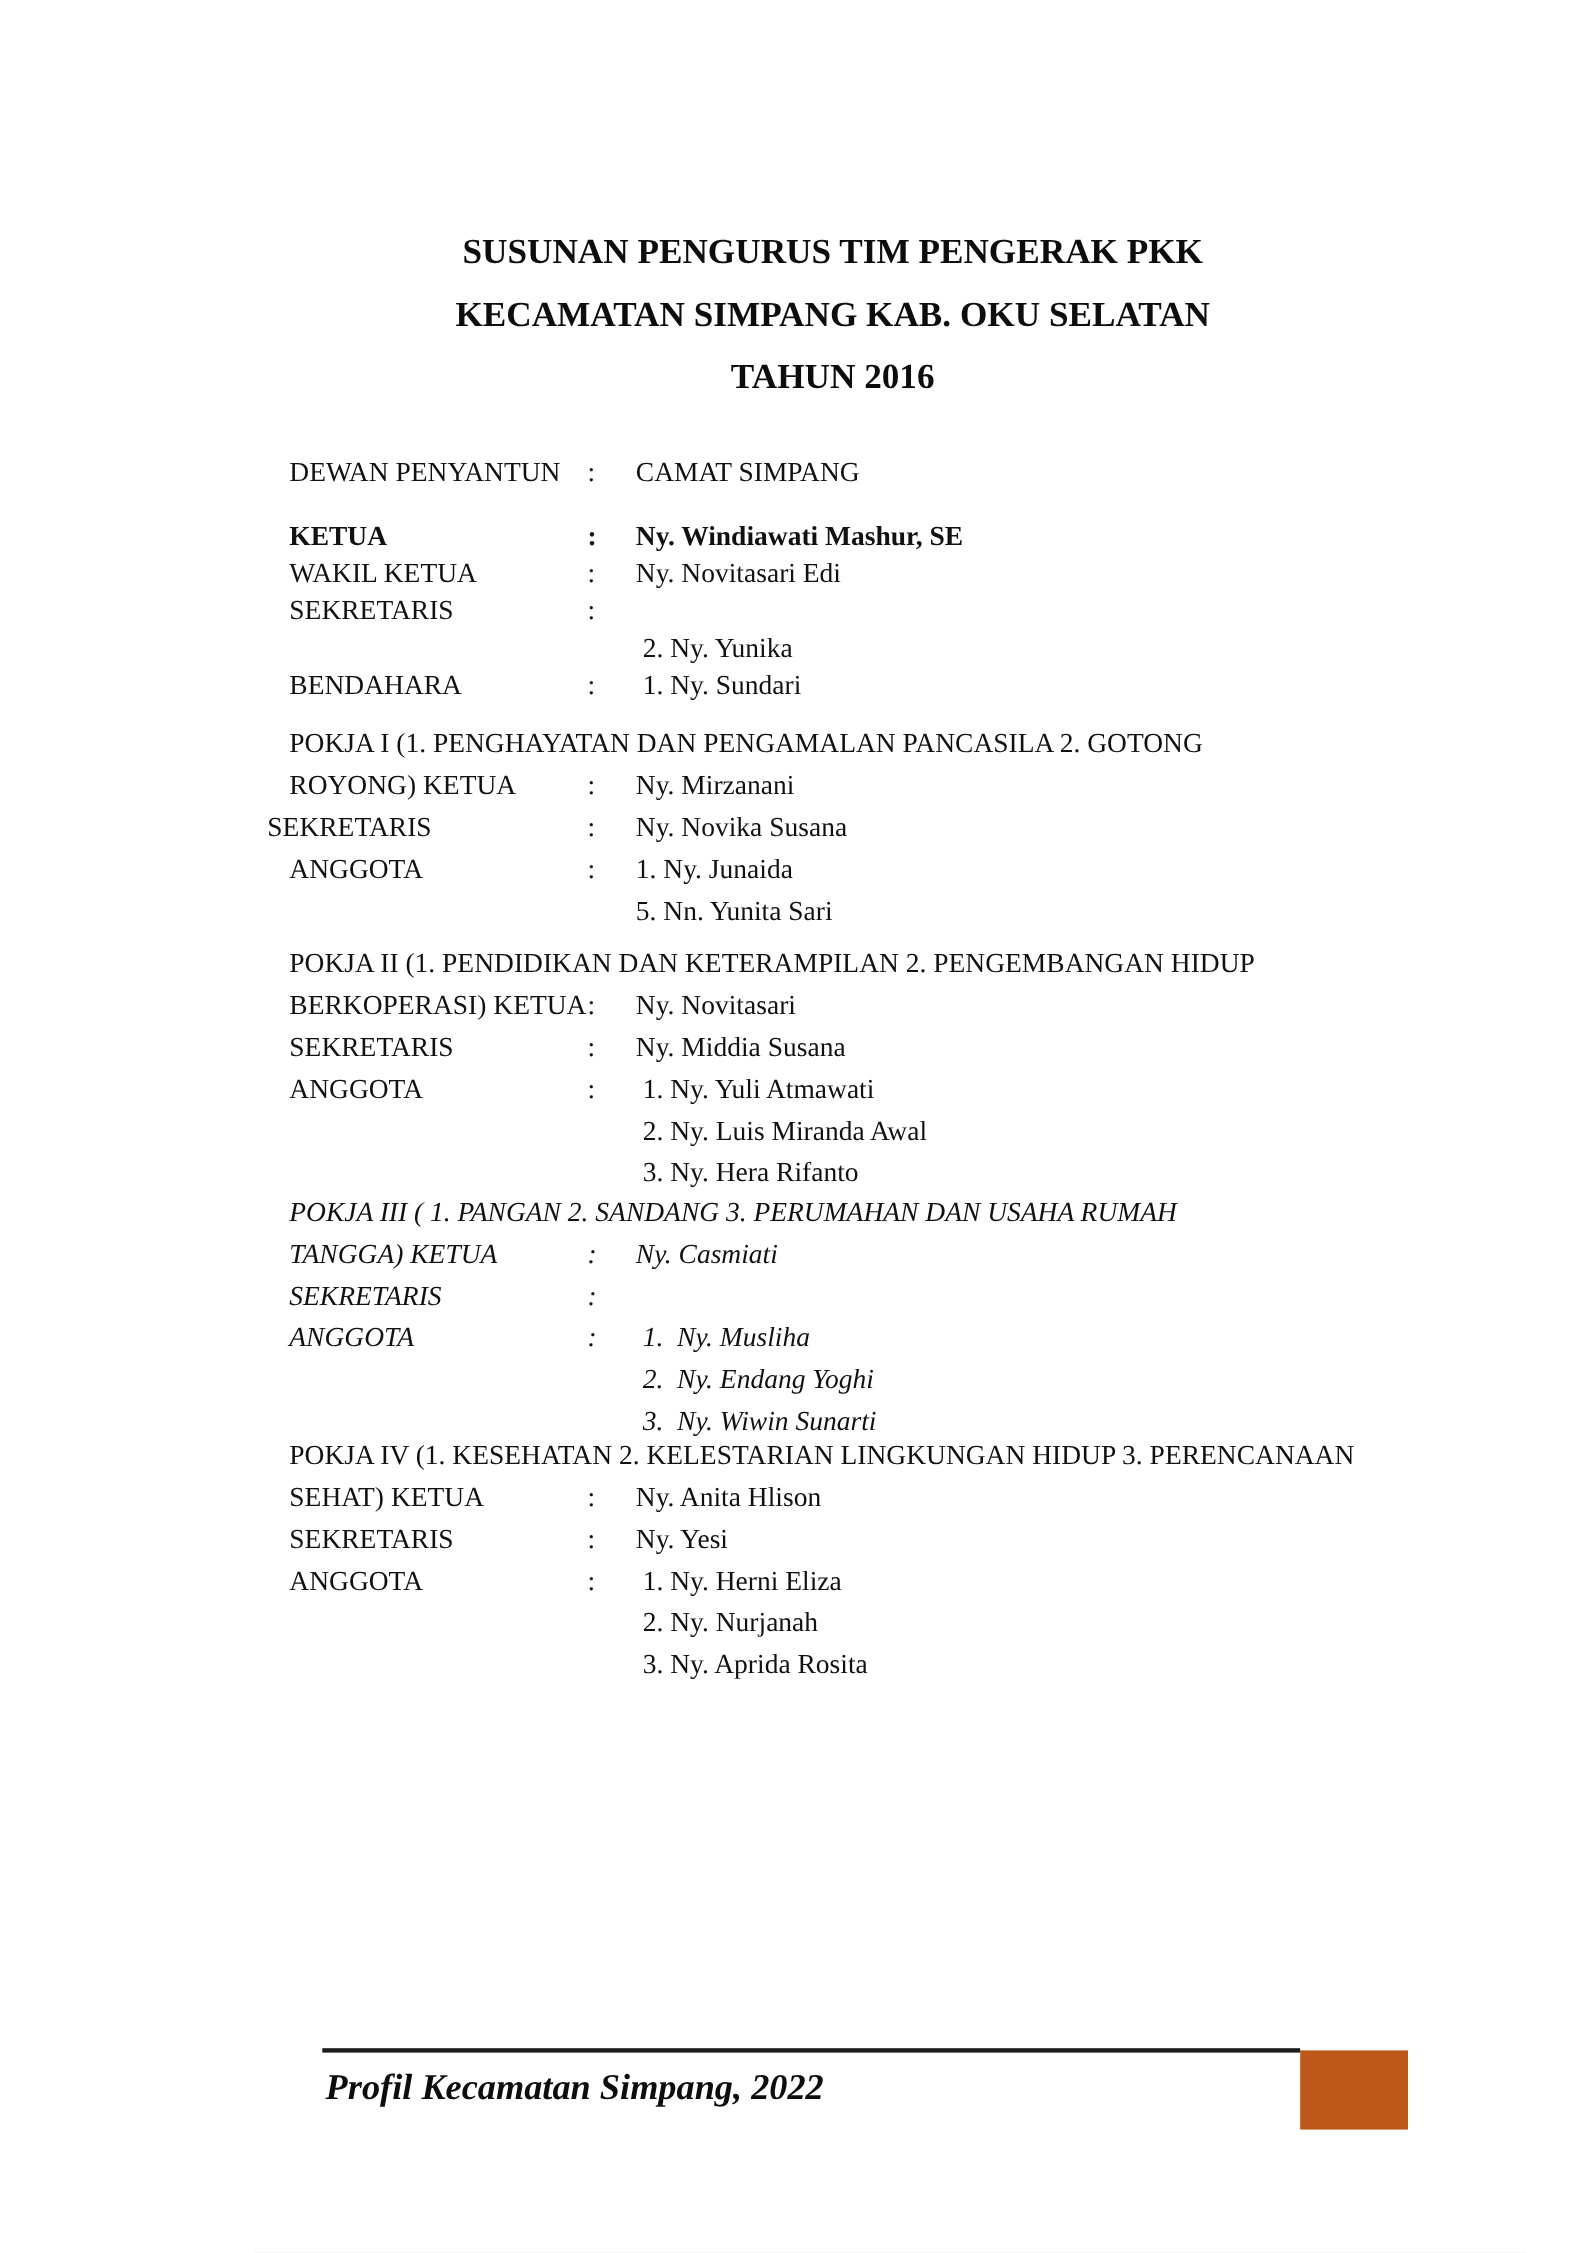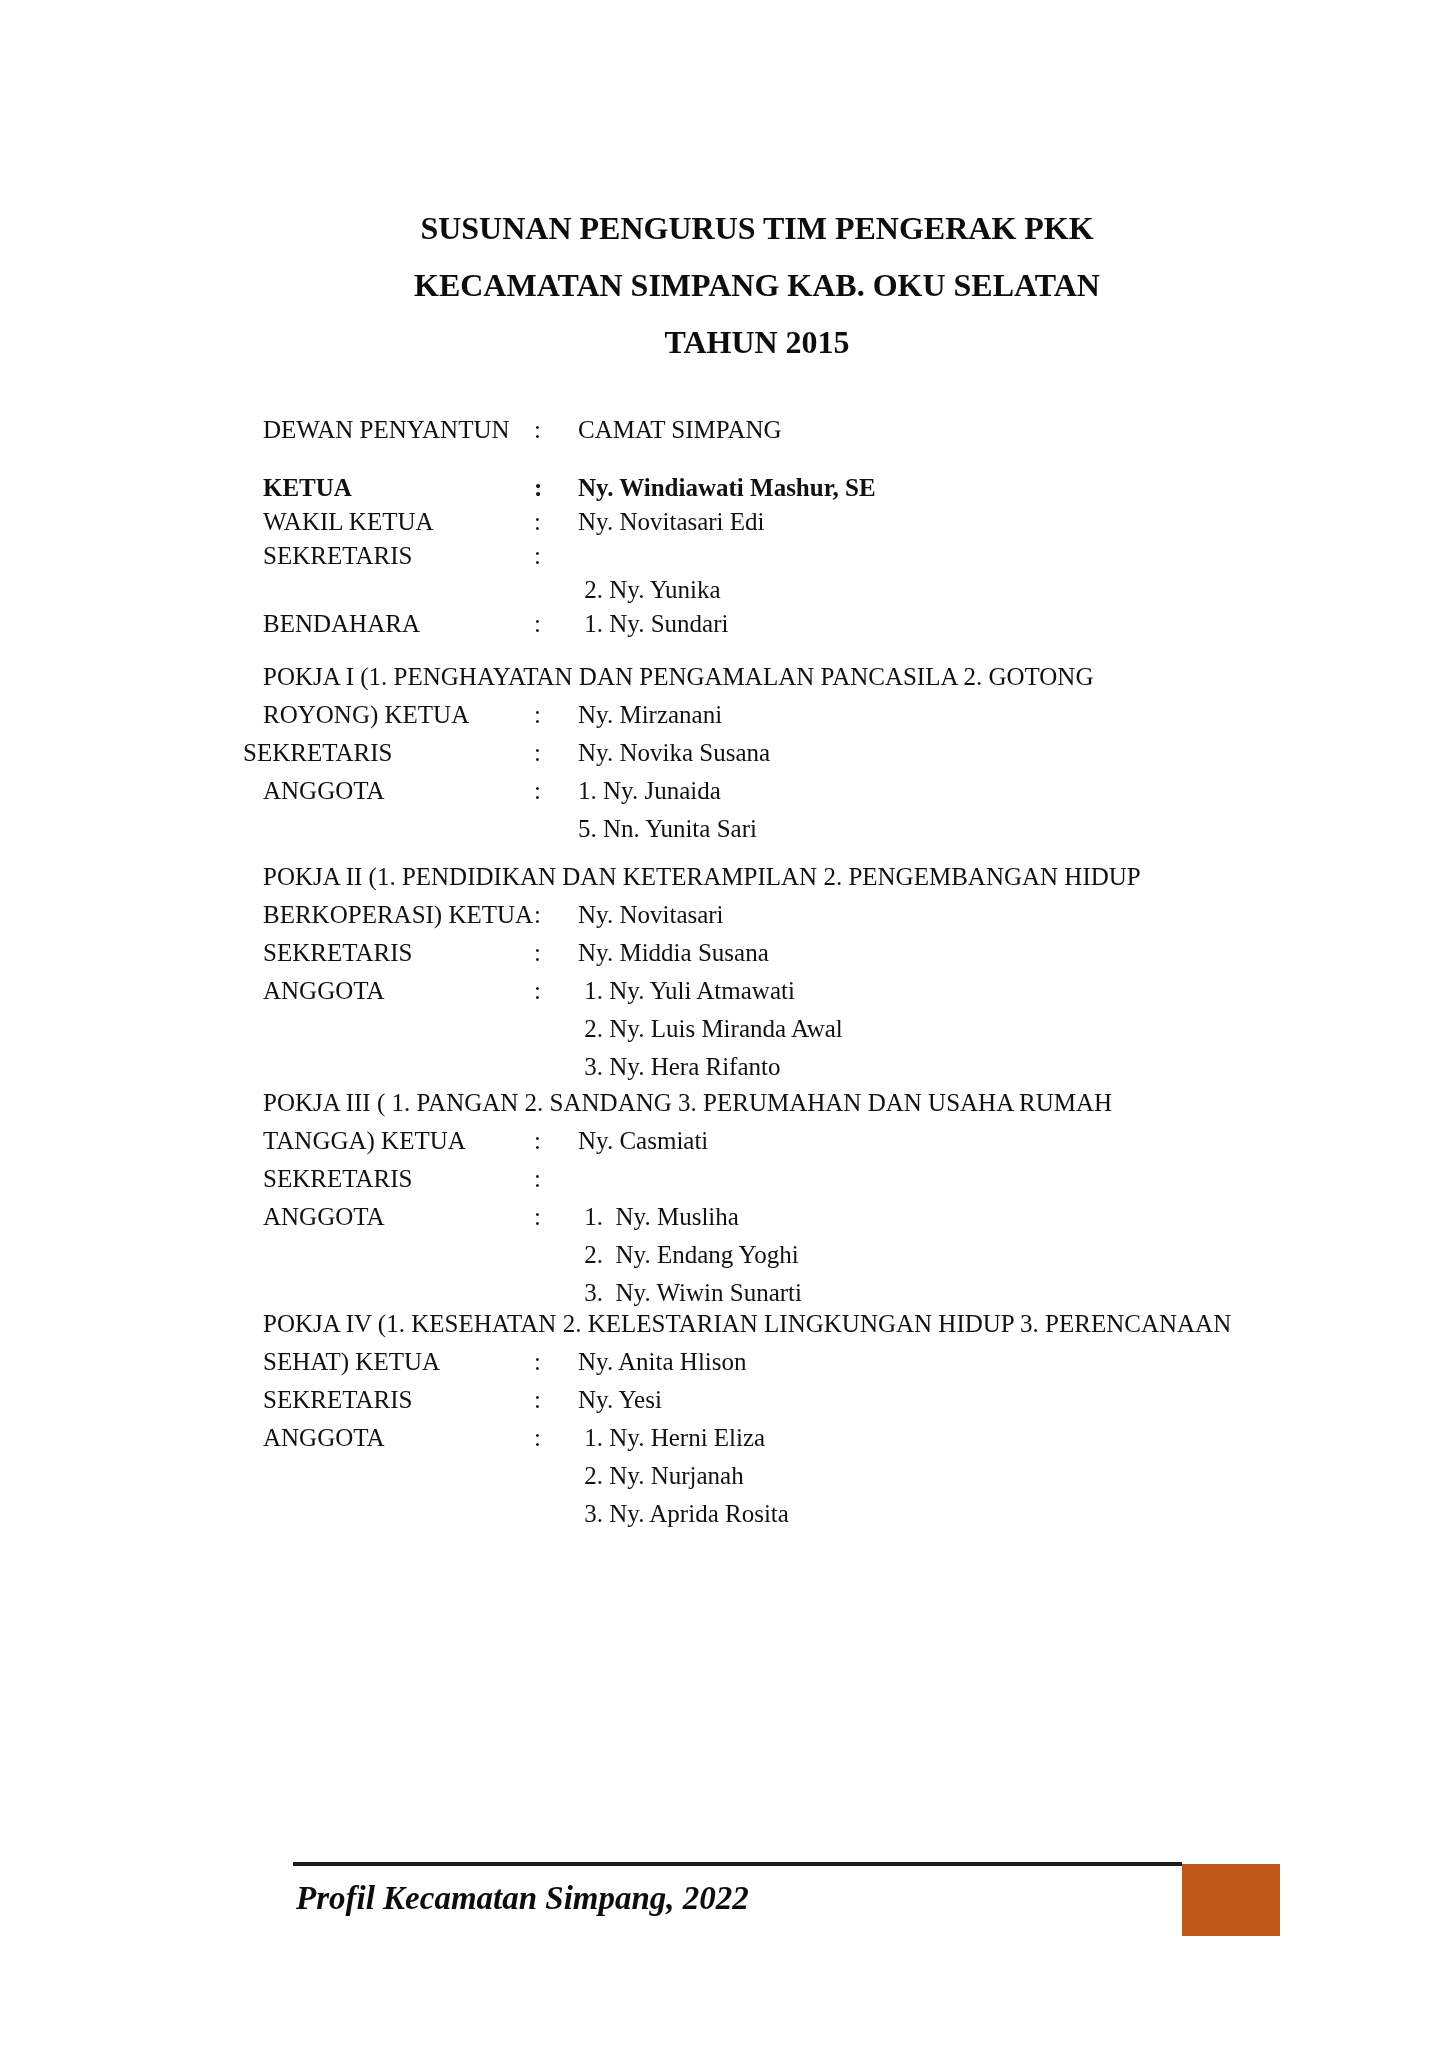--- a/index.html
+++ b/index.html
@@ -26,39 +26,39 @@
   .cell-label{width:291px;padding-left:20px;box-sizing:border-box;flex:0 0 auto;}
   .row.outdent .cell-label{padding-left:0;}
   .cell-colon{width:44px;flex:0 0 auto;}
   .cell-value{flex:1 1 auto;}
   .row.bold{font-weight:bold;}
   .heading-cell{padding-left:20px;}
   #sec-dewan-penyantun{top:413px;}
   #sec-pengurus-inti{top:471px;}
   #sec-pokja-1{top:658px;}
   #sec-pokja-2{top:858px;}
-  #sec-pokja-3{top:1084px;}
+  #sec-pokja-3{top:1084px;font-style:italic;}
   #sec-pokja-4{top:1305px;}
   
   .footer-rule{position:absolute;left:293px;top:1862px;width:889px;height:4px;background:#1c1c1c;}
   .footer-text{
     position:absolute;left:296px;top:1880px;
     font-size:33px;font-weight:bold;font-style:italic;color:#0d0d0d;white-space:pre;
   }
   .footer-accent{position:absolute;left:1182px;top:1864px;width:98px;height:72px;background:#c0571a;}
 </style>
 </head>
 <body>
 
 <div class="page">
 
   <div class="title-block">
     <div class="title-line">SUSUNAN PENGURUS TIM PENGERAK PKK</div>
     <div class="title-line">KECAMATAN SIMPANG KAB. OKU SELATAN</div>
-    <div class="title-line">TAHUN 2015</div>
+    <div class="title-line">TAHUN 2016</div>
   </div>
 
   <div>
       <div class="section tight" id="sec-dewan-penyantun">
         <div class="row"><div class="cell-label">DEWAN PENYANTUN</div><div class="cell-colon">:</div><div class="cell-value">CAMAT SIMPANG</div></div>
       </div>
       <div class="section tight" id="sec-pengurus-inti">
         <div class="row bold"><div class="cell-label">KETUA</div><div class="cell-colon">:</div><div class="cell-value">Ny. Windiawati Mashur, SE</div></div>
         <div class="row"><div class="cell-label">WAKIL KETUA</div><div class="cell-colon">:</div><div class="cell-value">Ny. Novitasari Edi</div></div>
         <div class="row"><div class="cell-label">SEKRETARIS</div><div class="cell-colon">:</div></div>

